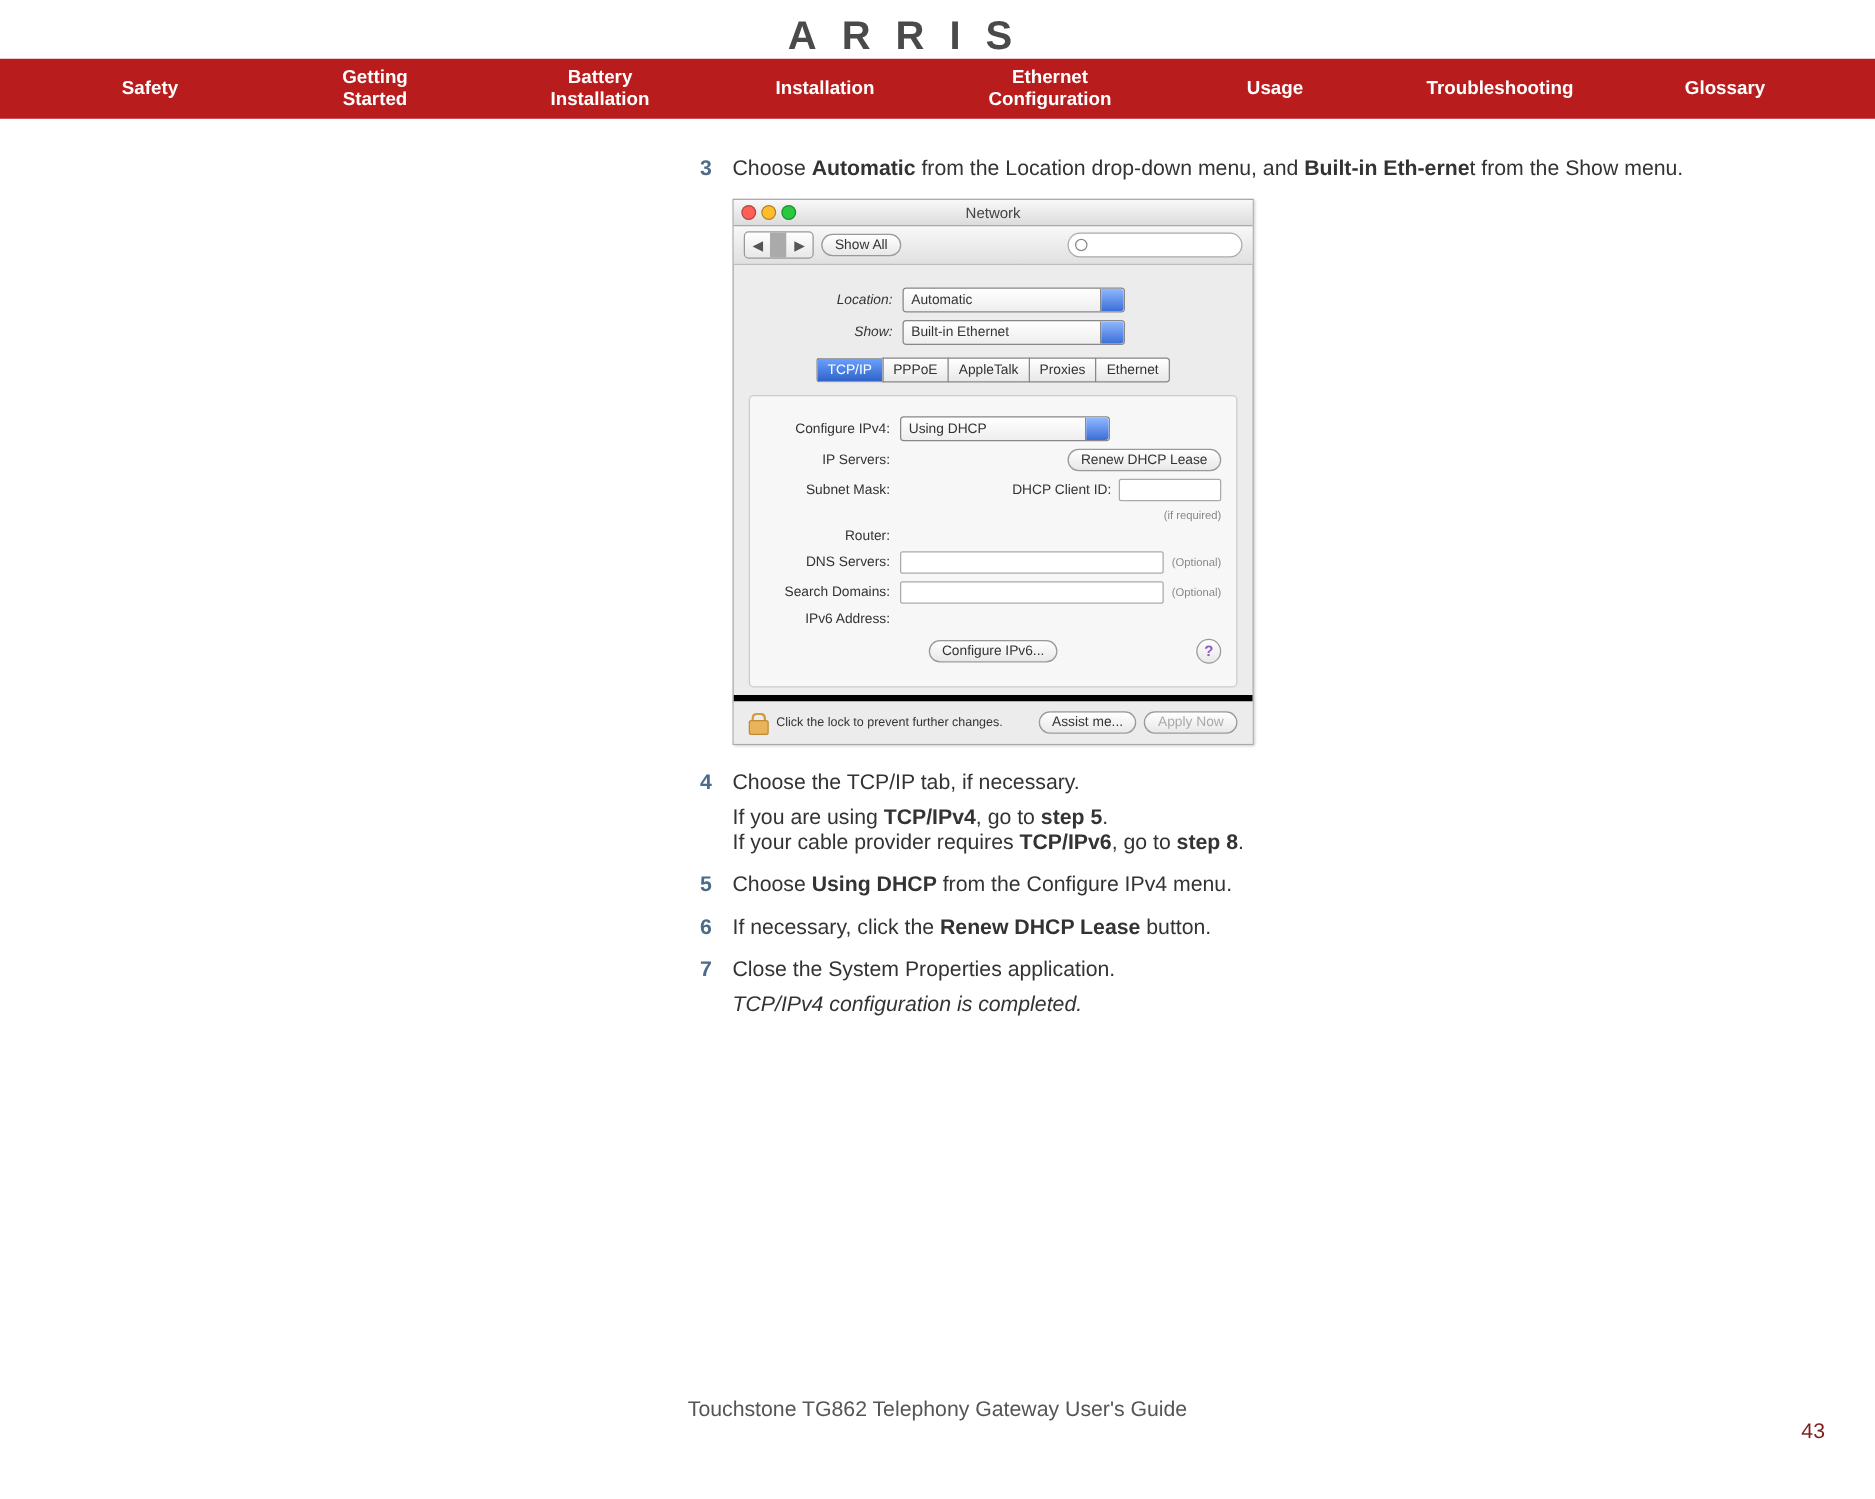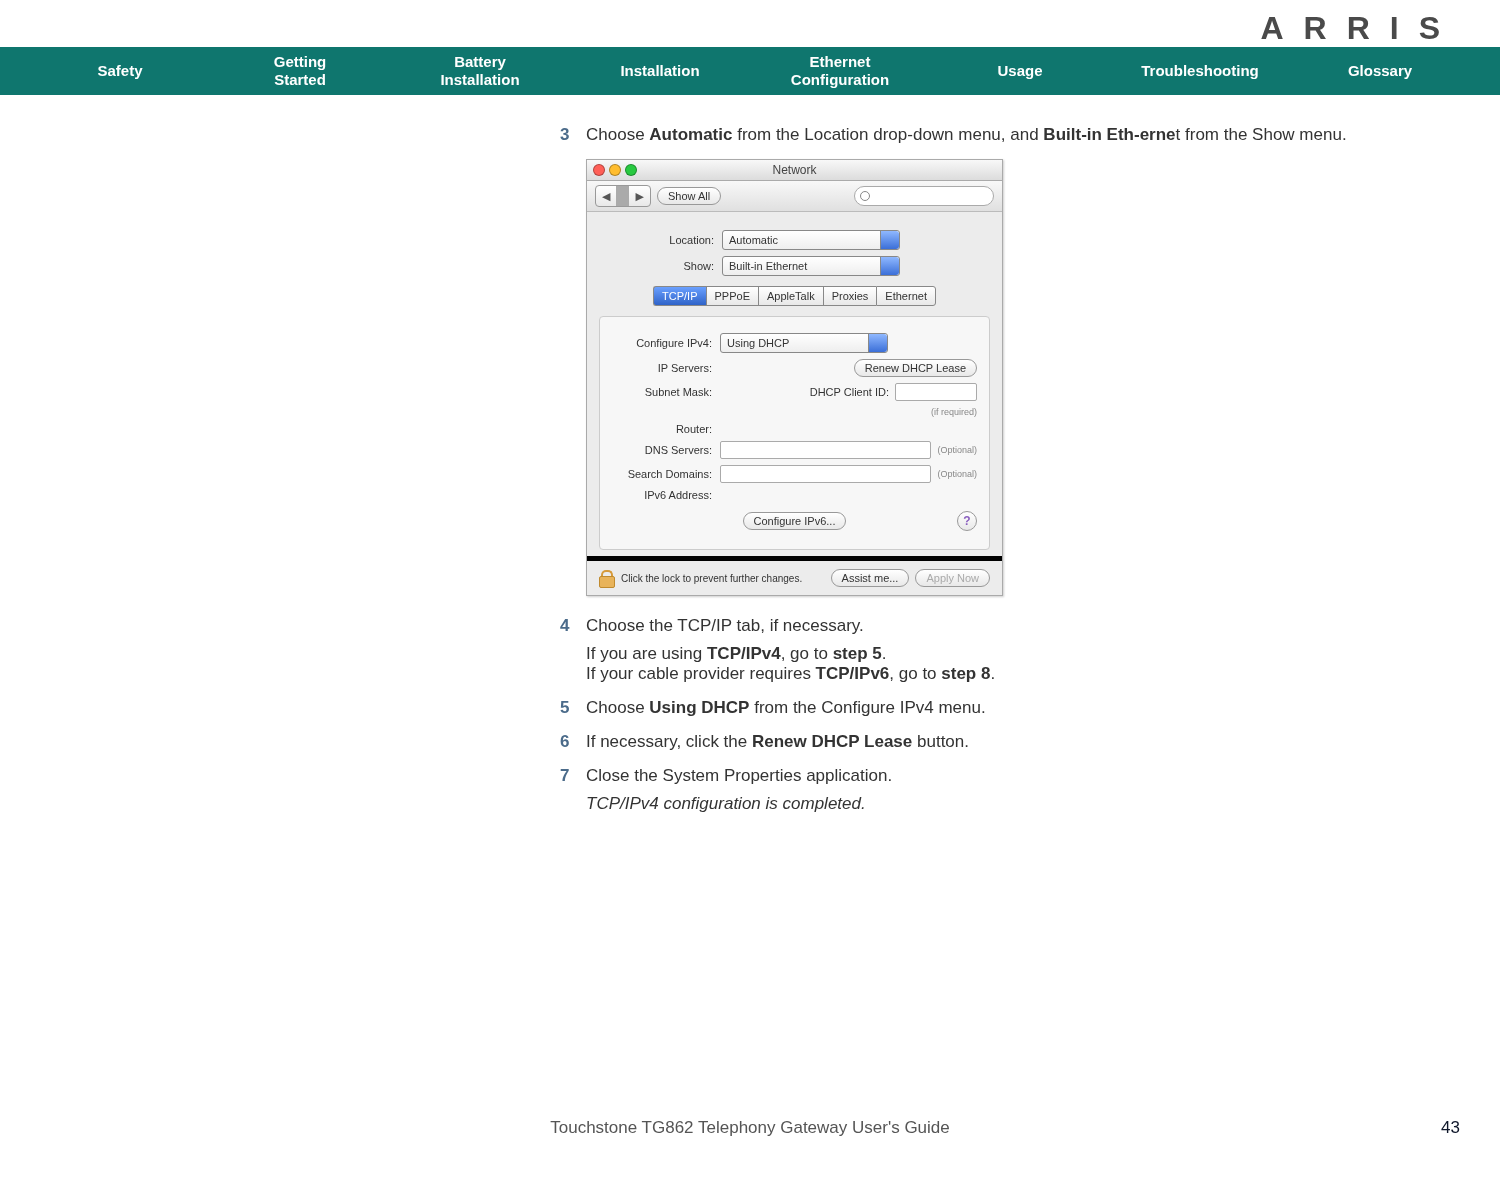--- a/index.html
+++ b/index.html
@@ -4,30 +4,30 @@
 <style>
   body {
     margin: 0;
     padding: 0;
     font-family: Verdana, Arial, sans-serif;
     background: #fff;
     width: 1500px;
     color: #333;
   }
   .logo {
-    text-align: right;
+    text-align: center;
     padding: 10px 40px 0 0;
     font-family: "Arial Black", Arial, sans-serif;
     font-weight: 900;
     font-size: 32px;
     letter-spacing: 20px;
     color: #4a4a4a;
   }
   .navbar {
-    background: #0f766e;
+    background: #b91c1c;
     color: #fff;
     display: flex;
     align-items: center;
     height: 48px;
     font-weight: bold;
     font-size: 15px;
     padding: 0 30px;
   }
   .navbar .item {
     flex: 1;
@@ -111,21 +111,21 @@
     border:1px solid #999;border-radius:10px;background:linear-gradient(#fff,#e8e8e8);
     padding:2px 10px;font-size:11px;
   }
   .mac-search {
     margin-left:auto;width:120px;height:18px;border:1px solid #aaa;border-radius:10px;
     background:#fff;padding-left:18px;position:relative;
   }
   .mac-search::before{content:"";position:absolute;left:5px;top:4px;width:8px;height:8px;border:1px solid #888;border-radius:50%;}
   .mac-body { padding: 12px 12px 6px; }
   .row { display:flex; align-items:center; margin:6px 0; }
-  .row .lbl { width:115px; text-align:right; padding-right:8px; color:#333; }
+  .row .lbl { width:115px; text-align:right; padding-right:8px; color:#333;font-style:italic; }
   .aqua-select {
     flex:1; max-width:170px; height:18px; border:1px solid #888; border-radius:3px;
     background:linear-gradient(#fff,#eee); position:relative; padding-left:6px;
     display:flex;align-items:center;font-size:11px;
   }
   .aqua-select::after{
     content:"";position:absolute;right:0;top:0;width:18px;height:100%;
     background:linear-gradient(#8fb8ff,#3b6fd8);border-left:1px solid #888;
     border-radius:0 3px 3px 0;
   }
@@ -165,21 +165,21 @@
   .lock-icon::after{content:"";position:absolute;left:0;top:6px;width:14px;height:10px;background:#e8b35a;border:1px solid #c08a2e;border-radius:2px;}
 
   .footer {
     position: relative;
     margin-top: 280px;
     padding: 0 20px 30px;
     font-size: 17px;
     color: #555;
   }
   .footer .title { text-align: center; }
-  .footer .pagenum { position: absolute; right: 40px; top: 0; color:#0f172a; }
+  .footer .pagenum { position: absolute; right: 40px; top: 17px; color:#7f1d1d; }
 </style>
 </head>
 <body>
 
 <div class="logo">ARRIS</div>
 
 <div class="navbar">
   <div class="item">Safety</div>
   <div class="item" style="white-space:pre-line">Getting
 Started</div>

